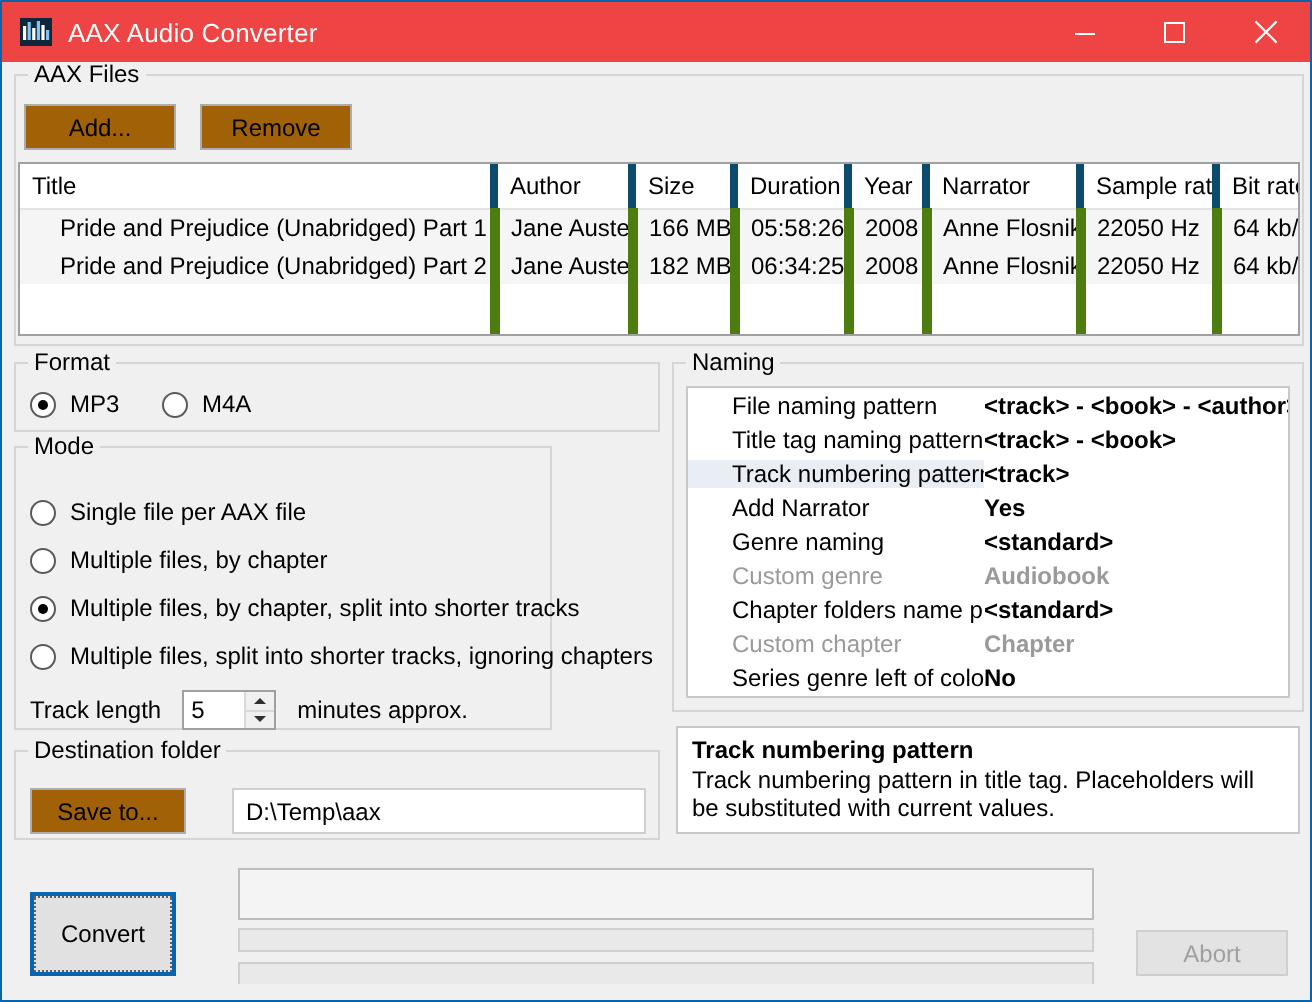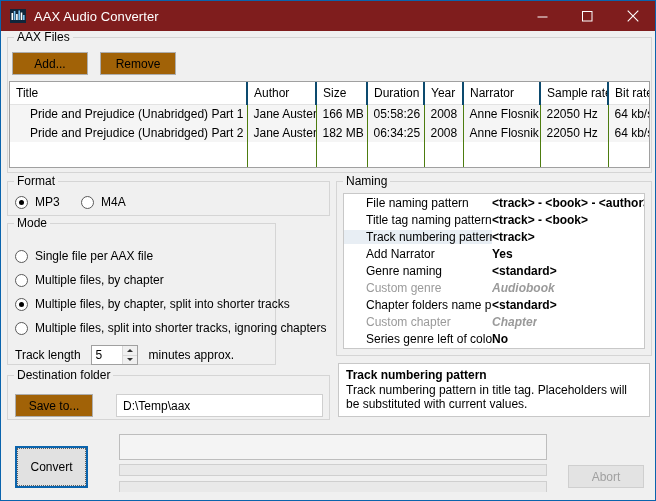--- a/index.html
+++ b/index.html
@@ -15,21 +15,21 @@
   
   #window {
     width:656px; height:501px;
     background:#f0f0f0;
     border:1px solid #0a64ad;
     position:relative;
     display:flex; flex-direction:column;
   }
   
   #titlebar {
-    height:30px; background:#7f1d1d; color:#fff;
+    height:30px; background:#ef4444; color:#fff;
     display:flex; align-items:center; flex:none;
     position:relative;
   }
   #app-icon {
     width:16px; height:14px; margin-left:9px; margin-right:8px;
     display:block; flex:none;
   }
   #title-text { font-size:13px; letter-spacing:.1px; }
   #wincontrols { position:absolute; right:0; top:0; height:30px; display:flex; }
   .wc {
@@ -67,29 +67,29 @@
   
   #filetable {
     position:absolute; left:8px; top:80px; width:641px; height:87px;
     background:#fff; border:1px solid #a0a0a0;
     overflow:hidden;
   }
   #filetable table { border-collapse:collapse; width:100%; table-layout:fixed; }
   #filetable th {
     font-weight:normal; text-align:left; font-size:12px;
     background:#fff; height:22px; padding:0 0 0 6px;
-    border-right:2px solid #0c4a6e;
+    border-right:4px solid #0c4a6e;
     border-bottom:1px solid #e3e3e3;
     color:#000; vertical-align:middle;
     white-space:nowrap; overflow:hidden;
   }
   #filetable th:last-child { border-right:none; }
   #filetable td {
     height:19px; padding:0 0 0 6px; font-size:12px;
-    border-right:1px solid #4d7c0f; vertical-align:middle;
+    border-right:5px solid #4d7c0f; vertical-align:middle;
     white-space:nowrap; overflow:hidden;
   }
   #filetable td:last-child { border-right:none; }
   #filetable tr.datarow { background:#f5f5f5; }
   #filetable tr.datarow td.title-cell { padding-left:20px; }
   #filetable tr.emptyrow td { background:#fff; color:transparent; }
   
   .radio-row { display:flex; align-items:center; }
   .radio {
     width:13px; height:13px; border-radius:50%;
@@ -121,21 +121,21 @@
     position:absolute; left:6px; top:11px; right:6px; bottom:6px;
     background:#fff; border:1px solid #c8c8c8; overflow:hidden;
   }
   .nrow { display:flex; align-items:center; height:17px; font-size:12px; }
   .nrow .nlabel {
     width:148px; padding-left:22px; white-space:nowrap; overflow:hidden;
     flex:none;
   }
   .nrow .nvalue { font-weight:bold; white-space:nowrap; overflow:hidden; }
   .nrow.dim .nlabel { color:#9a9a9a; }
-  .nrow.dim .nvalue { color:#9a9a9a; font-weight:bold;font-style:italic; }
+  .nrow.dim .nvalue { color:#9a9a9a; font-weight:bold; }
   .nrow.sel .nlabel { background:#e8eef4; }
   
   #descbox {
     position:absolute; left:337px; top:362px; width:312px; height:54px;
     background:#fff; border:1px solid #c8c8c8; padding:4px 6px 0 7px;
   }
   #desc-title { font-weight:bold; font-size:12px; margin-bottom:1px; }
   #desc-body { font-size:12px; line-height:14px; }
   
   .pbar { border:1px solid #cfcfcf; background:#e9e9e9; }

